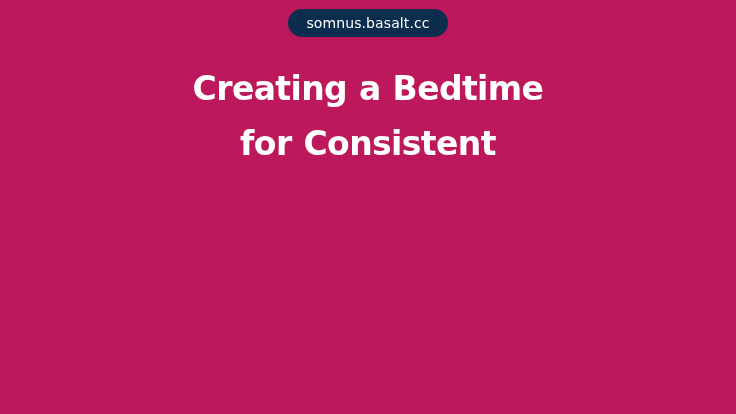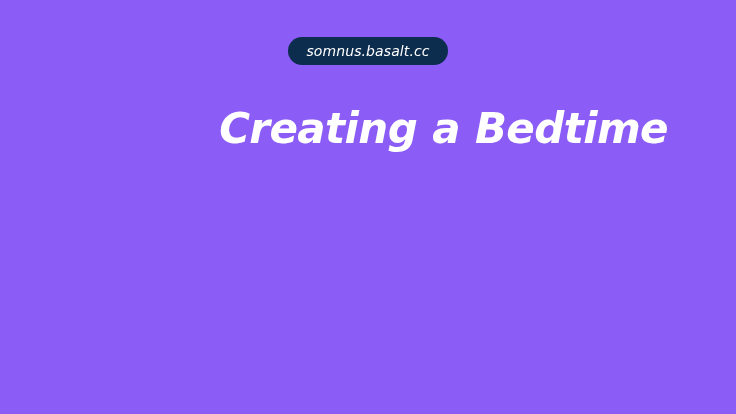--- a/index.html
+++ b/index.html
@@ -12,26 +12,25 @@
     height: 414px;
     overflow: hidden;
     font-family: "DejaVu Sans", "Liberation Sans", sans-serif;
   }
 
   .og-card {
     position: relative;
     box-sizing: border-box;
     width: 736px;
     height: 414px;
-    background: #8b5cf6;
+    background: #be185d;
     display: flex;
     flex-direction: column;
     align-items: center;
-    padding-top: 37px;
-    font-style: italic;
+    padding-top: 9px;
   }
 
   .domain-badge {
     display: inline-flex;
     align-items: center;
     justify-content: center;
     height: 28px;
     padding: 0 18px;
     border-radius: 14px;
     background: #0d2d4f;
@@ -46,42 +45,43 @@
 
   .headline-wrap {
     width: 600px;
     margin-top: 20px;
     display: flex;
     flex-direction: column;
     align-items: center;
   }
 
   .headline {
-    margin: 16px;
+    margin: 4px;
     width: 100%;
-    text-align: right;
+    text-align: center;
     color: #ffffff;
     font-family: "DejaVu Sans", "Liberation Sans", sans-serif;
-    font-size: 42px;
+    font-size: 33px;
     font-weight: 700;
     line-height: 55px;
     letter-spacing: -0.6px;
     word-spacing: 1px;
   }
 
   .headline-line {
     display: block;
   }
 </style>
 </head>
 <body>
 
 <div class="og-card">
 
   <div class="domain-badge">somnus.basalt.cc</div>
 
   <div class="headline-wrap">
     <h1 class="headline">
       <span class="headline-line">Creating a Bedtime</span>
+      <span class="headline-line">for Consistent</span>
     </h1>
   </div>
 
 </div>
 
 </body></html>

